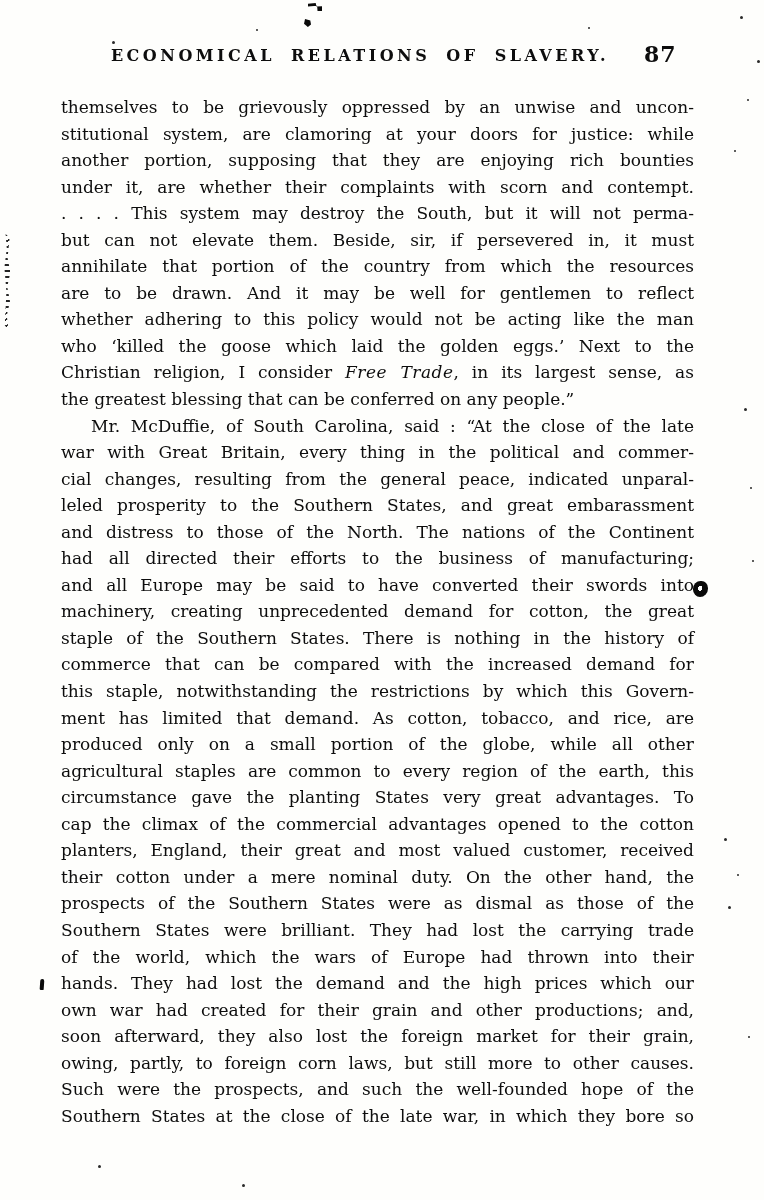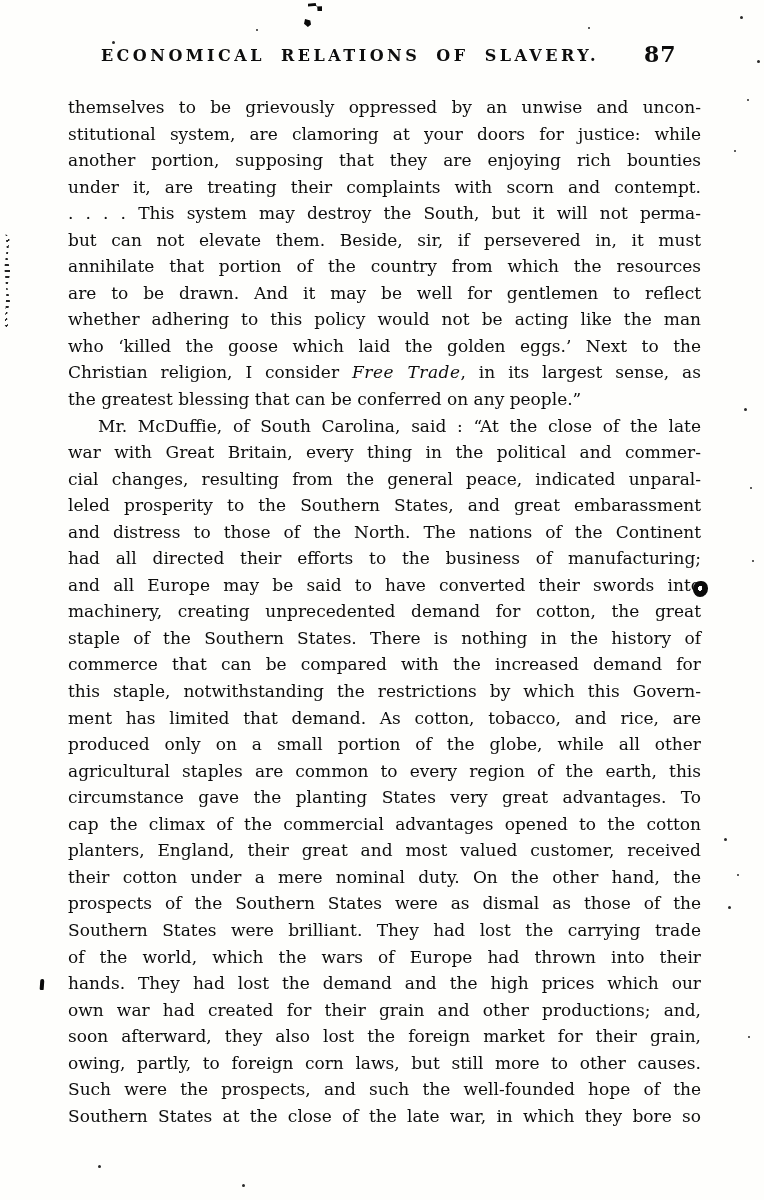--- a/index.html
+++ b/index.html
@@ -9,41 +9,41 @@
     height: 1200px;
     margin: 0 auto;
     background: #fefefc;
     font-family: "DejaVu Serif", "Liberation Serif", serif;
     color: #0d0d0d;
     overflow: hidden;
   }
   .running-header {
     position: absolute;
     top: 46px;
-    left: 32px;
+    left: 42px;
     width: 636px;
     text-align: center;
     font-weight: bold;
     font-size: 16px;
     letter-spacing: 3.5px;
     word-spacing: 7px;
     white-space: nowrap;
   }
   .page-number {
     position: absolute;
     top: 41px;
     left: 644px;
     font-size: 22px;
     font-weight: bold;
     letter-spacing: 1px;
   }
   .body-text {
     position: absolute;
     top: 94px;
-    left: 68px;
+    left: 61px;
     width: 633px;
     font-size: 17px;
     line-height: 26.55px;
   }
   .line { text-align: justify; }
   .line.just { text-align-last: justify; -moz-text-align-last: justify; }
   .line.indent { text-indent: 30px; }
   .ft { font-style: italic; font-weight: normal; letter-spacing: 0.5px; }
 
   
@@ -84,21 +84,21 @@
 <div class="page">
 
   <div class="running-header">ECONOMICAL RELATIONS OF SLAVERY.</div>
 
   <div class="page-number">87</div>
 
   <div class="body-text" id="body-lines">
       <div class="line just">themselves to be grievously oppressed by an unwise and uncon-</div>
       <div class="line just">stitutional system, are clamoring at your doors for justice: while</div>
       <div class="line just">another portion, supposing that they are enjoying rich bounties</div>
-      <div class="line just">under it, are treating their complaints with scorn and contempt.</div>
+      <div class="line just">under it, are whether their complaints with scorn and contempt.</div>
       <div class="line just">. . . . This system may destroy the South, but it will not perma-</div>
       <div class="line just">but can not elevate them.  Beside, sir, if persevered in, it must</div>
       <div class="line just">annihilate that portion of the country from which the resources</div>
       <div class="line just">are to be drawn.  And it may be well for gentlemen to reflect</div>
       <div class="line just">whether adhering to this policy would not be acting like the man</div>
       <div class="line just">who ‘killed the goose which laid the golden eggs.’  Next to the</div>
       <div class="line just">Christian religion, I consider <i class="ft">Free Trade</i>, in its largest sense, as</div>
       <div class="line">the greatest blessing that can be conferred on any people.”</div>
       <div class="line just indent">Mr. McDuffie, of South Carolina, said : “At the close of the late</div>
       <div class="line just">war with Great Britain, every thing in the political and commer-</div>

